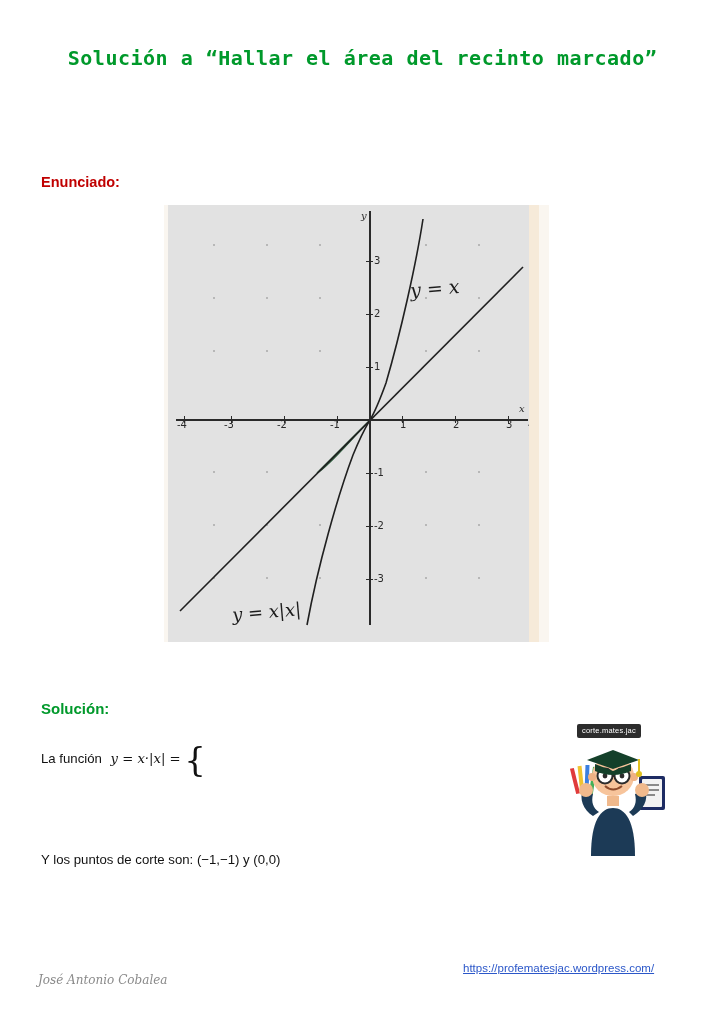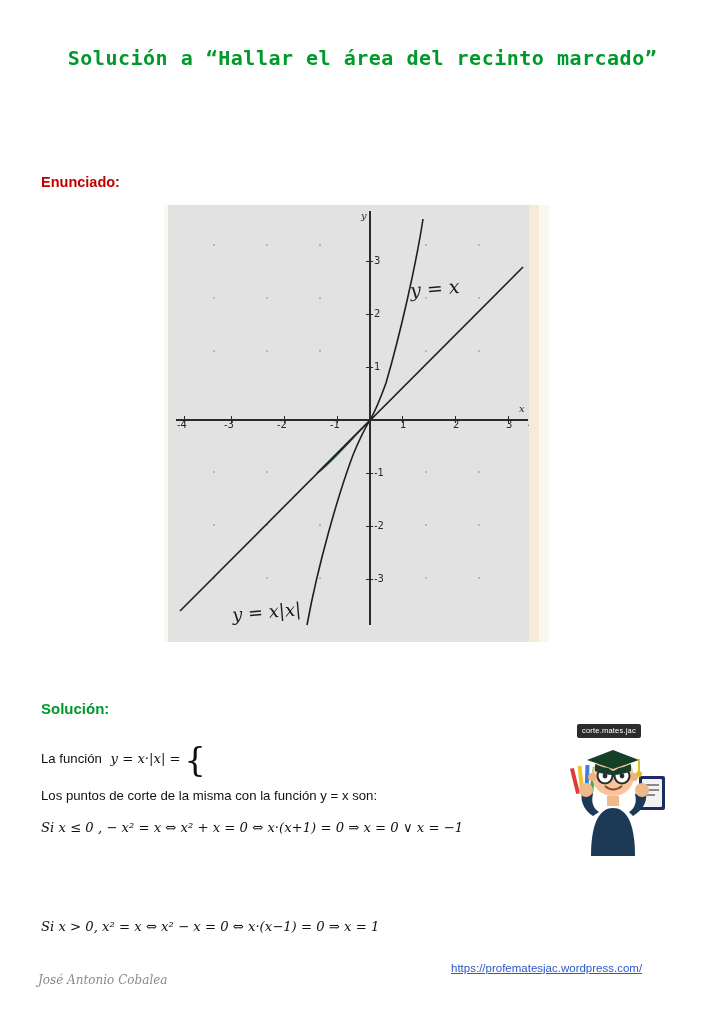--- a/index.html
+++ b/index.html
@@ -206,21 +206,21 @@
     position: absolute;
     left: 38px;
     top: 973px;
     font-family: "DejaVu Serif", serif;
     font-style: italic;
     font-size: 12px;
     color: #8a8a8a;
   }
   .footer-link {
     position: absolute;
-    left: 451px;
+    left: 463px;
     top: 962px;
     font-size: 11.5px;
     color: #2b57c9;
     text-decoration: underline;
     font-family: "Liberation Sans", sans-serif;
   }
 </style>
 </head>
 <body>
 
@@ -321,26 +321,24 @@
   <div class="label-solucion">Solución:</div>
 
   <div class="math-block row1">
     <span class="frag">La función</span>
     <span class="m-italic" style="margin-left:5px;">y = x·|x| =</span>
     <span class="piecewise">
       <span class="brace">{</span>
     </span>
   </div>
 
-  <div class="math-block row2">Los puntos de corte de la misma con la función  y = x  son:</div>
-
-  <div class="math-block row3 m-italic">Si  x ≤ 0 ,  − x² = x ⇔ x² + x = 0 ⇔ x·(x+1) = 0 ⇒ x = 0 ∨ x = −1</div>
-
-
-  <div class="math-block row5 m-italic">Si  x &gt; 0,  x² = x ⇔ x² − x = 0 ⇔ x·(x−1) = 0 ⇒ x = 1</div>
+
+
+  <div class="math-block row4">Y los puntos de corte son:  (−1,−1)  y  (0,0)</div>
+
 
   <div class="mascot">
     <div class="mascot-tag">corte.mates.jac</div>
     <svg viewBox="0 0 140 132" width="140" height="132">
 
       <g>
         <rect x="30" y="44" width="4" height="26" fill="#e03b3b" transform="rotate(-14 32 57)"></rect>
         <rect x="36" y="42" width="4" height="28" fill="#f0c330" transform="rotate(-6 38 56)"></rect>
         <rect x="42" y="41" width="4" height="29" fill="#3b7fe0" transform="rotate(2 44 55)"></rect>
         <rect x="48" y="43" width="4" height="27" fill="#43b058" transform="rotate(9 50 56)"></rect>

